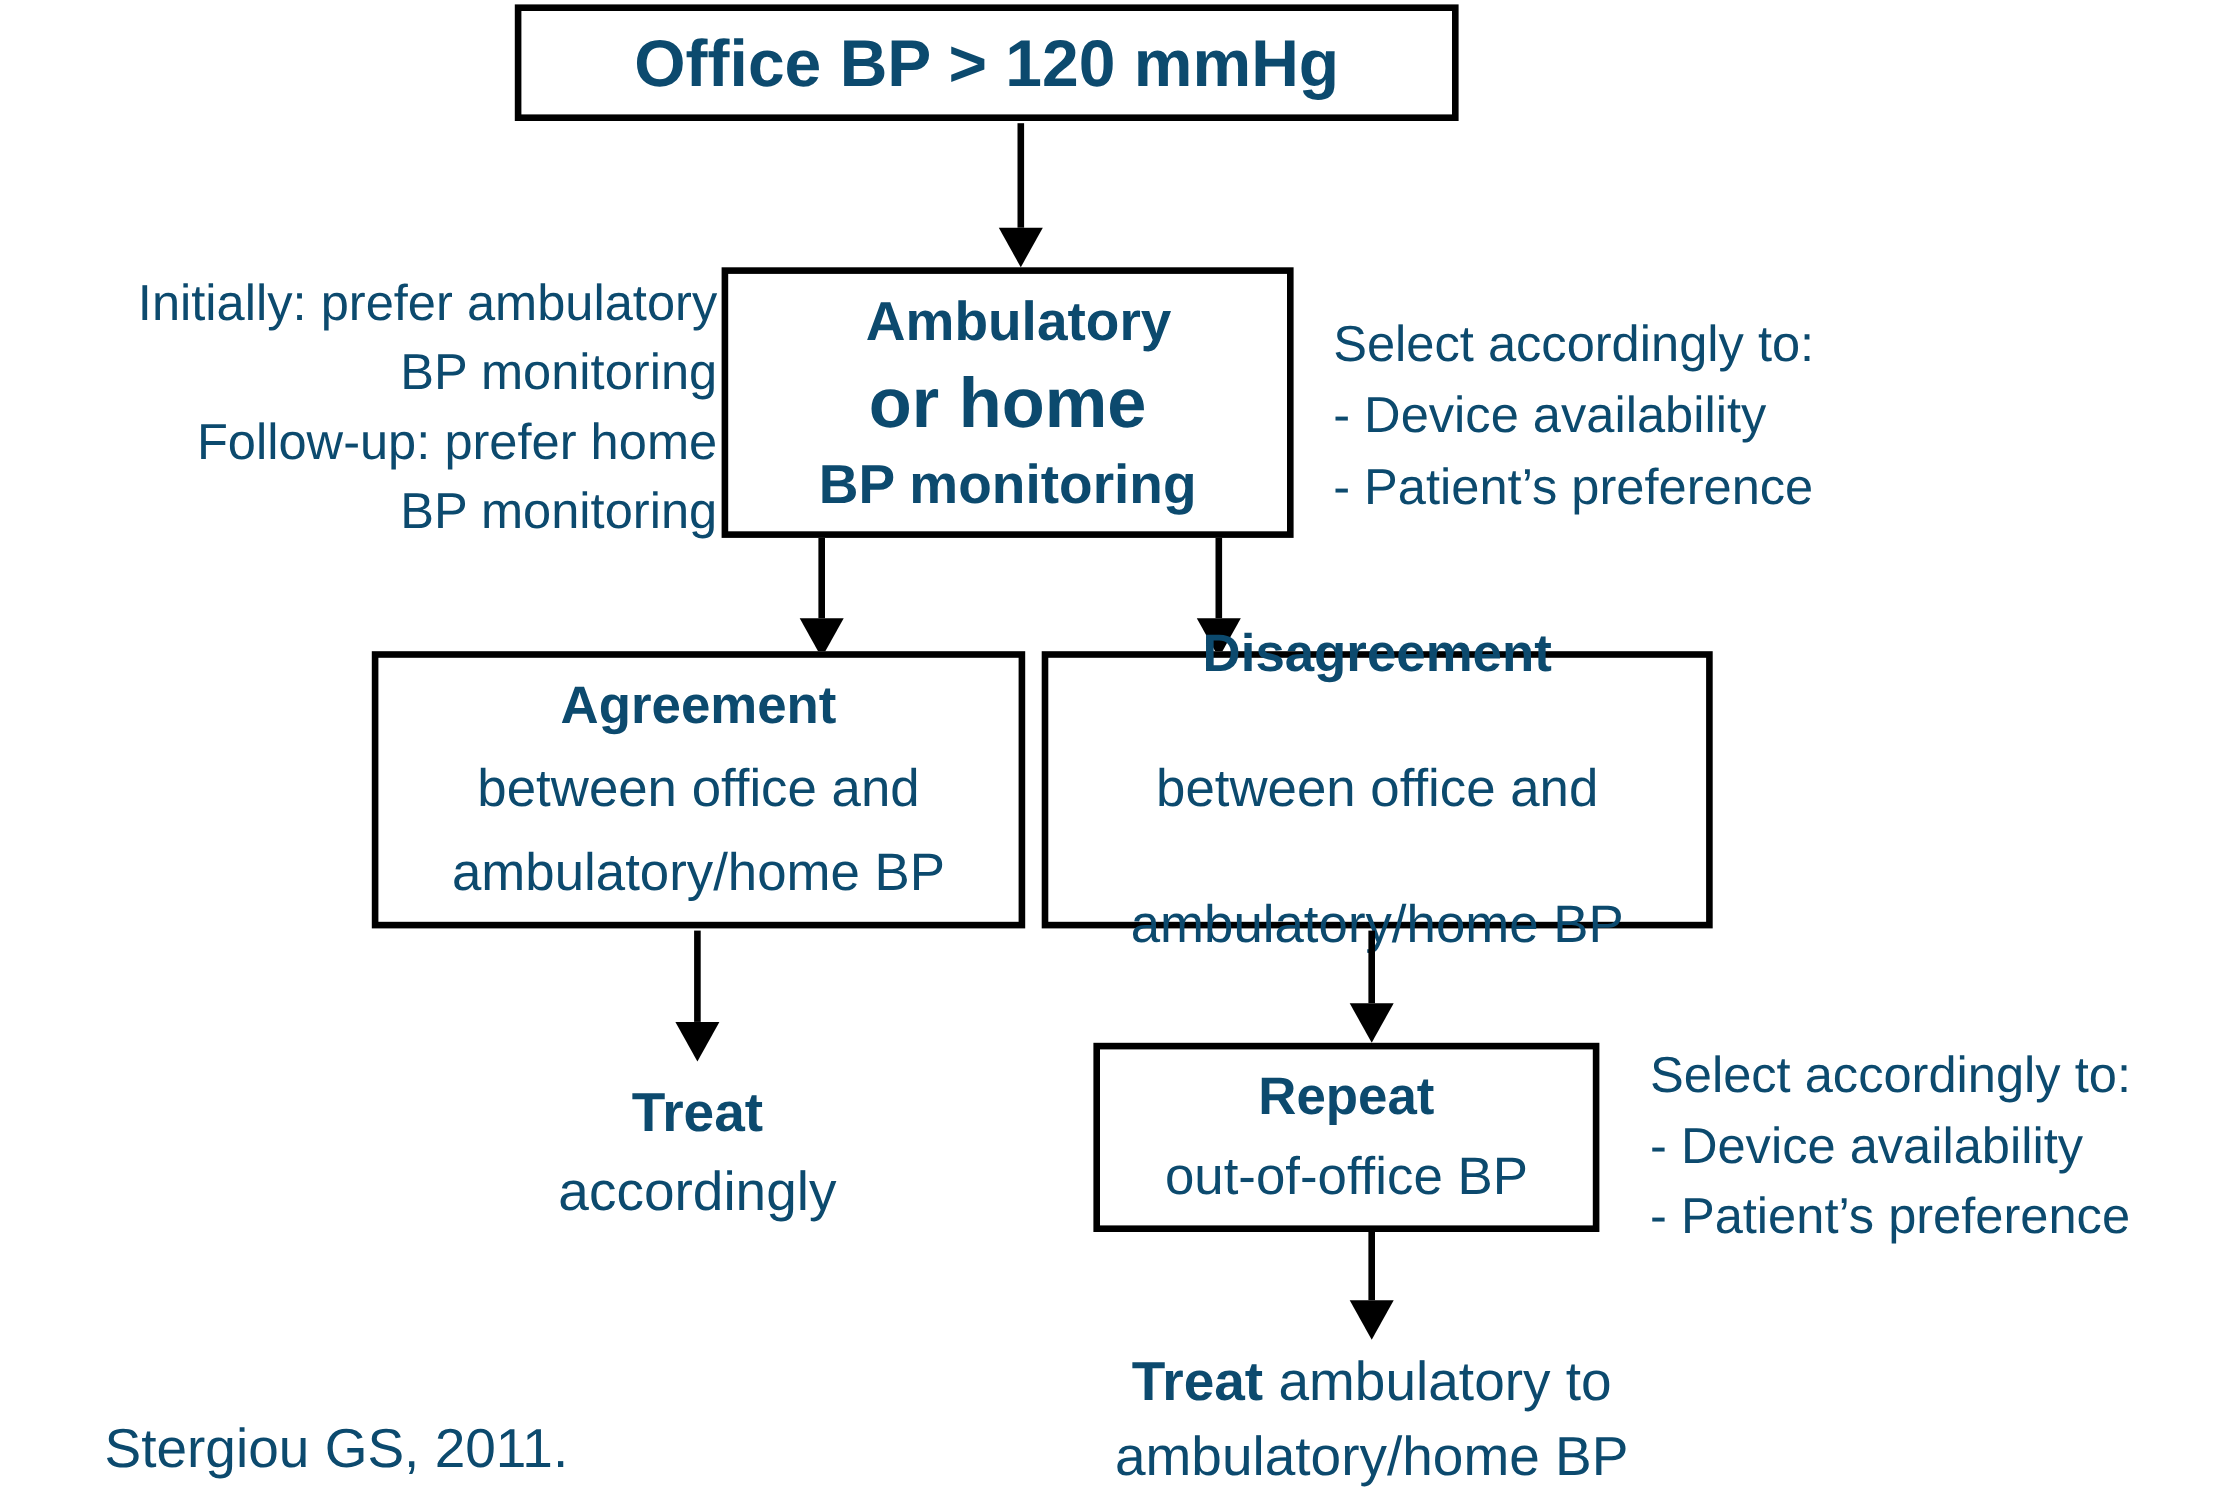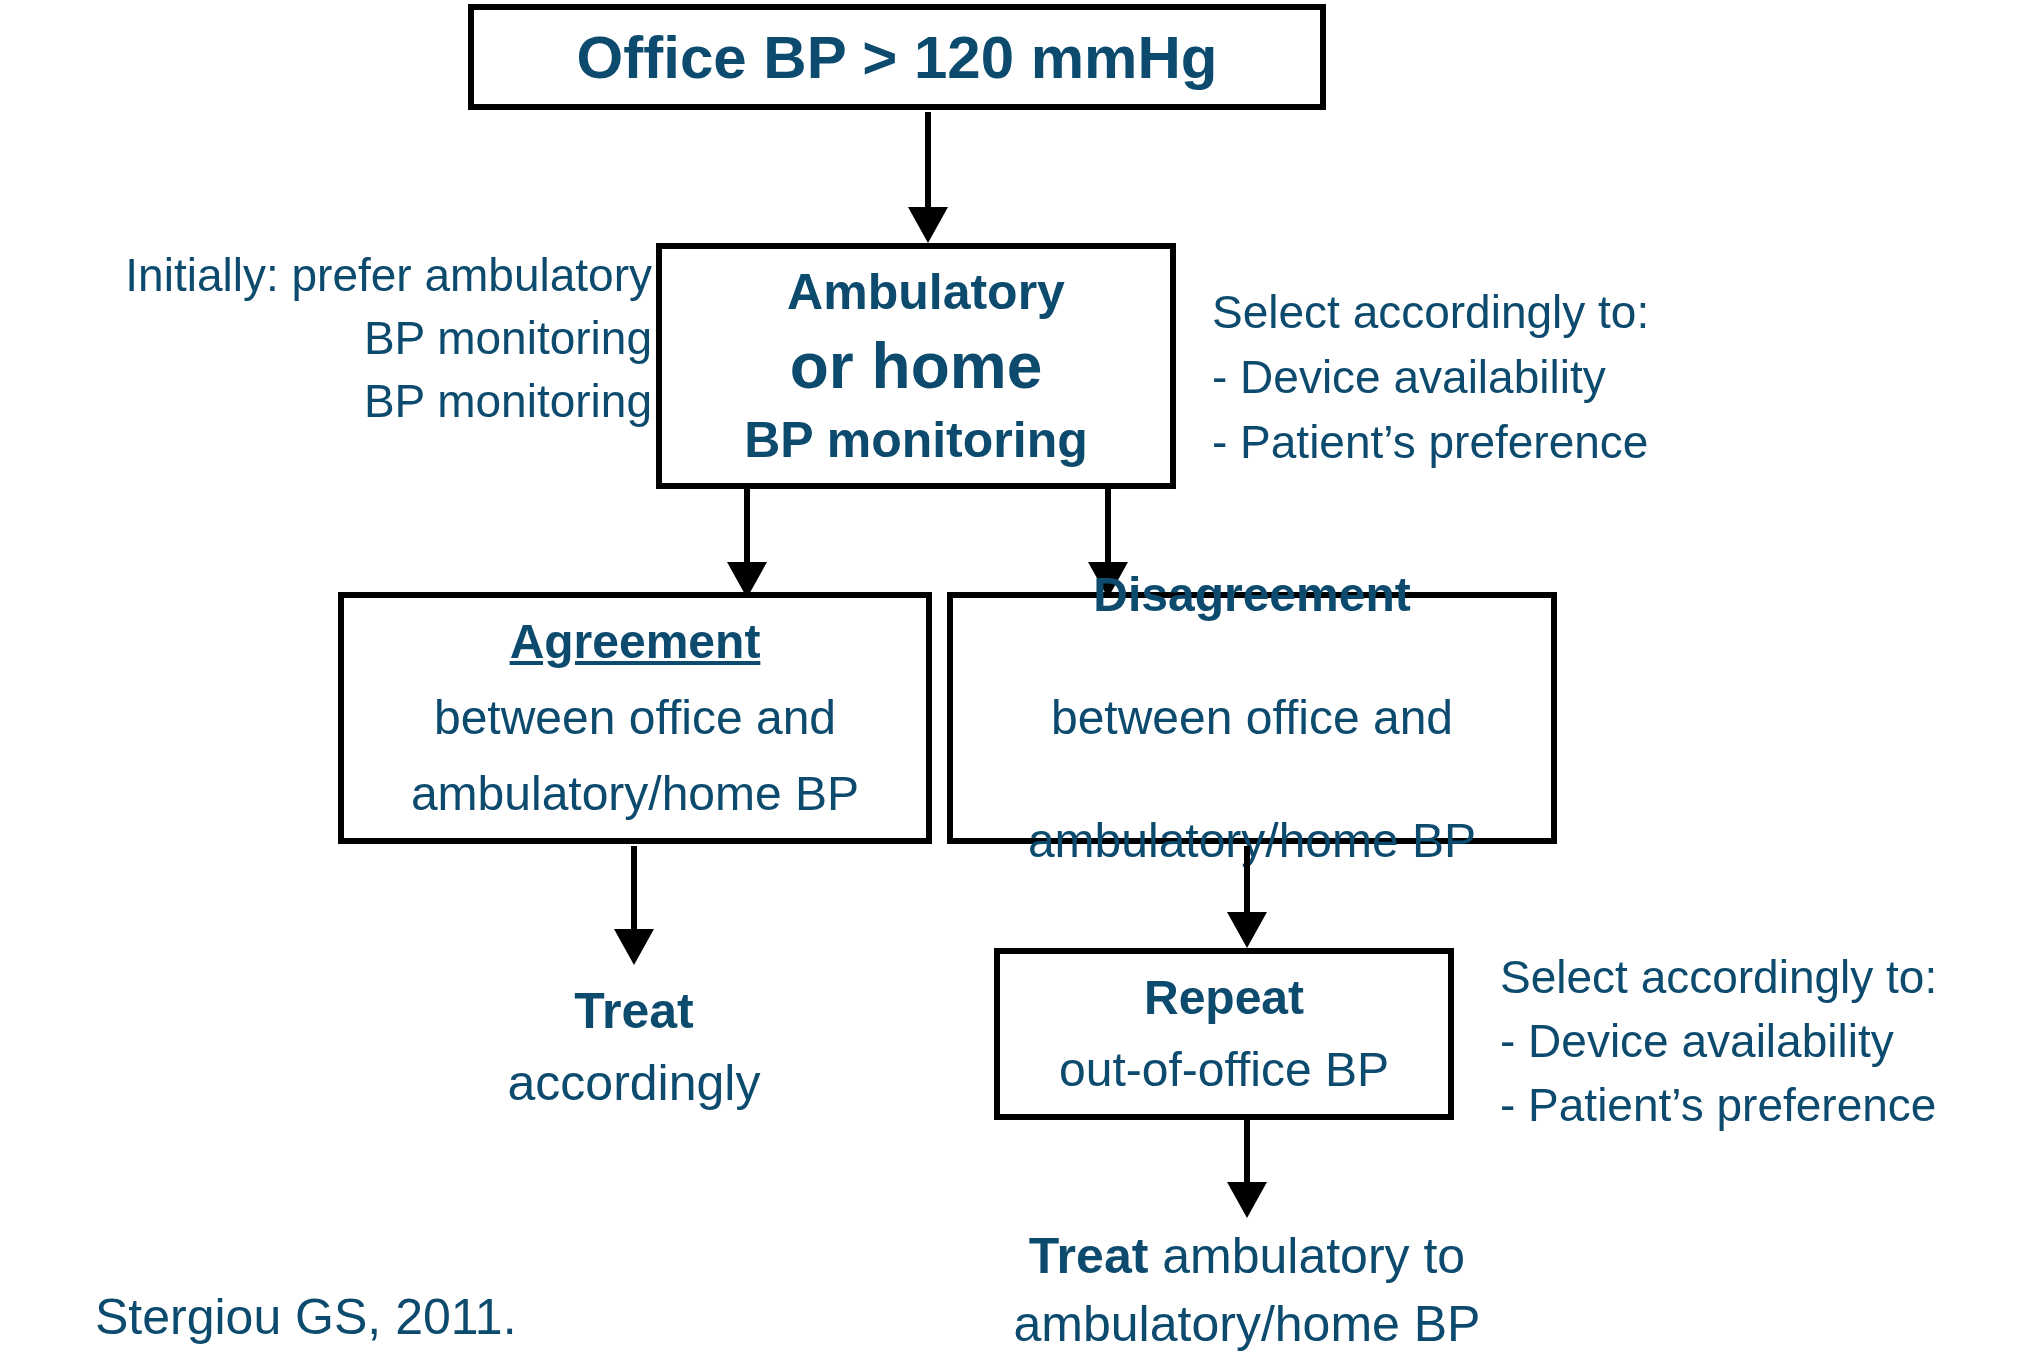--- a/index.html
+++ b/index.html
@@ -50,20 +50,21 @@
   </div>
 
   <div class="arrow" style="left:908px; top:112px; height:131px;">
     <div class="shaft"></div>
     <div class="head"></div>
   </div>
 
   <div class="note" style="left:10px; top:244px; width:642px; text-align:right; font-size:46px; line-height:63px;">
     <div>Initially: prefer ambulatory</div>
     <div>BP monitoring</div>
+    <div>Follow-up: prefer home</div>
     <div>BP monitoring</div>
   </div>
 
   <div class="box" style="left:656px; top:243px; width:520px; height:246px;">
     <div class="b" style="font-size:50px; line-height:74px;margin-left:20px;">Ambulatory</div>
     <div class="b" style="font-size:64px; line-height:74px;">or home</div>
     <div class="b" style="font-size:50px; line-height:74px;">BP monitoring</div>
   </div>
 
   <div class="note" style="left:1212px; top:280px; width:620px; text-align:left; font-size:46px; line-height:65px;">
@@ -75,21 +76,21 @@
   <div class="arrow" style="left:727px; top:489px; height:109px;">
     <div class="shaft"></div>
     <div class="head"></div>
   </div>
   <div class="arrow" style="left:1088px; top:489px; height:109px;">
     <div class="shaft"></div>
     <div class="head"></div>
   </div>
 
   <div class="box" style="left:338px; top:592px; width:594px; height:252px;">
-    <div class="b" style="font-size:48px; line-height:76px;text-decoration:underline;">Agreement</div>
+    <div class="b" style="font-size:48px; line-height:76px;">Agreement</div>
     <div style="font-size:48px; line-height:76px;">between office and</div>
     <div style="font-size:48px; line-height:76px;">ambulatory/home BP</div>
   </div>
 
   <div class="box" style="left:947px; top:592px; width:610px; height:252px;gap:47px;">
     <div class="b" style="font-size:48px; line-height:76px;">Disagreement</div>
     <div style="font-size:48px; line-height:76px;">between office and</div>
     <div style="font-size:48px; line-height:76px;">ambulatory/home BP</div>
   </div>
 

